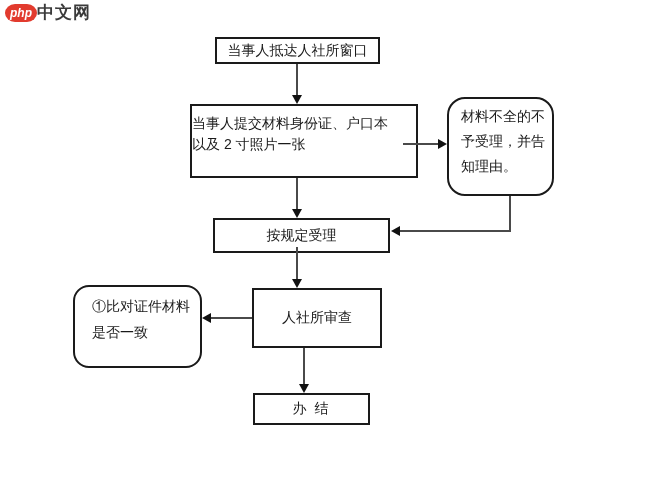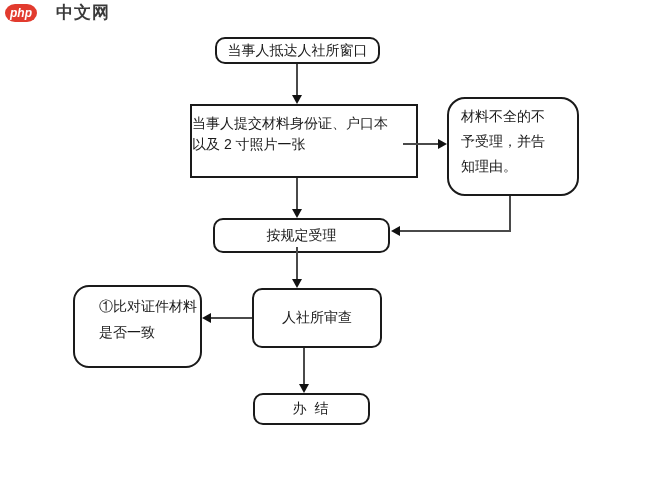--- a/index.html
+++ b/index.html
@@ -8,21 +8,21 @@
     width: 661px;
     height: 500px;
     background: #ffffff;
     font-family: "Liberation Sans", sans-serif;
     color: #1a1a1a;
     overflow: hidden;
   }
   
   .logo {
     position: absolute; left: 5px; top: 4px;
-    display: flex; align-items: center; gap: 19px;
+    display: flex; align-items: center; gap: 0;
   }
   .logo-badge {
     width: 32px; height: 18px;
     background: #e23b2e;
     border-radius: 10px / 9px;
     color: #ffffff;
     font-size: 12px; font-weight: bold; font-style: italic;
     display: flex; align-items: center; justify-content: center;
     line-height: 1;
   }
@@ -31,31 +31,31 @@
     letter-spacing: 1px; line-height: 18px;
   }
   
   .node {
     position: absolute;
     box-sizing: border-box;
     border: 2px solid #1a1a1a;
     background: #ffffff;
     font-size: 14px;
   }
-  .rect-center { display: flex; align-items: center; justify-content: center; border-radius: 10px; }
+  .rect-center { display: flex; align-items: center; justify-content: center; }
   .rounded { border-radius: 18px; border-width: 2px; }
   .node-arrival   { left: 215px; top: 37px;  width: 165px; height: 27px; }
   .node-submit    { left: 190px; top: 104px; width: 228px; height: 74px;
                     padding-top: 7px; line-height: 21px; }
-  .node-reject    { left: 447px; top: 97px;  width: 132px; height: 99px;
+  .node-reject    { left: 447px; top: 97px;  width: 107px; height: 99px;
                     padding: 5px 2px 0 12px; line-height: 25px; }
   .node-accept    { left: 213px; top: 218px; width: 177px; height: 35px; }
   .node-review    { left: 252px; top: 288px; width: 130px; height: 60px; }
   .node-reviewnote{ left: 73px;  top: 285px; width: 129px; height: 83px;
-                    border-radius: 16px; padding: 6px 2px 0 24px; line-height: 26px; }
+                    border-radius: 16px; padding: 6px 2px 0 17px; line-height: 26px; }
   .node-complete  { left: 253px; top: 393px; width: 117px;  height: 32px; letter-spacing: 2px; }
   
   .vline { position: absolute; width: 2px; background: #4a4a4a; }
   .hline { position: absolute; height: 2px; background: #4a4a4a; }
   .ah { position: absolute; width: 0; height: 0; }
   .ah-down  { border-left: 5px solid transparent; border-right: 5px solid transparent; border-top: 9px solid #111; }
   .ah-left  { border-top: 5px solid transparent; border-bottom: 5px solid transparent; border-right: 9px solid #111; }
   .ah-right { border-top: 5px solid transparent; border-bottom: 5px solid transparent; border-left: 9px solid #111; }
 </style>
 </head>

